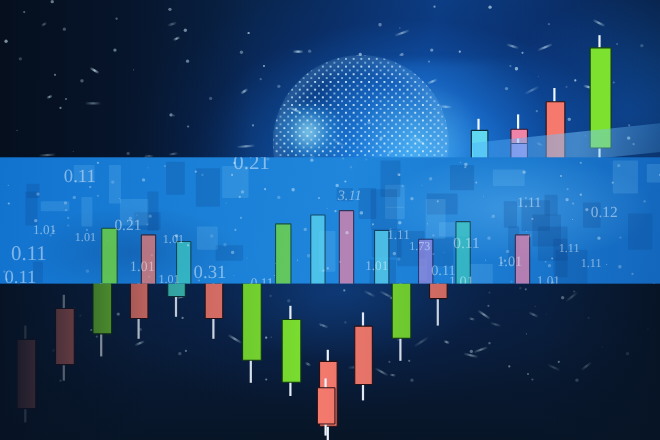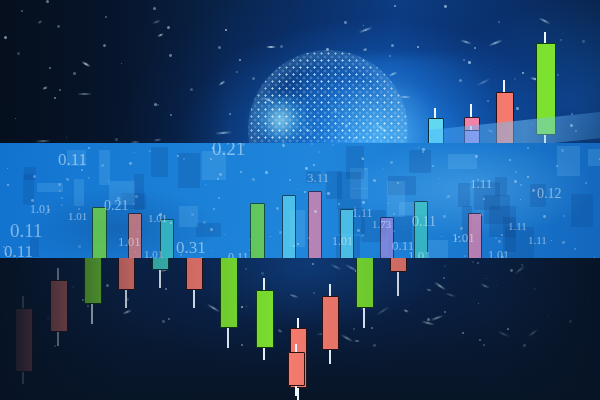--- a/index.html
+++ b/index.html
@@ -389,21 +389,21 @@
         <div class="candle c-teal" style="left: 414px; top: 58px; width: 12px; height: 57px;">
           <div class="body" style="top: 0px; height: 100%; opacity: 0.72;"></div>
         </div>
         <div class="candle c-pink" style="left: 468px; top: 70px; width: 12px; height: 45px;">
           <div class="body" style="top: 0px; height: 100%; opacity: 0.72;"></div>
         </div>
       </div>
     <div id="band-numbers">
         <div class="num" style="left: 58px; top: 8px; font-size: 17px;">0.11</div>
         <div class="num" style="left: 212px; top: -4px; font-size: 19px;">0.21</div>
-        <div class="num" style="left: 307px; top: 28px; font-size: 13px;">3.11</div>
+        <div class="num" style="left: 307px; top: 28px; font-size: 13px; font-style: italic;">3.11</div>
         <div class="num" style="left: 470px; top: 34px; font-size: 13px;">1.11</div>
         <div class="num" style="left: 537px; top: 44px; font-size: 14px;">0.12</div>
         <div class="num" style="left: 30px; top: 60px; font-size: 12px;">1.01</div>
         <div class="num" style="left: 68px; top: 68px; font-size: 11px;">1.01</div>
         <div class="num" style="left: 104px; top: 56px; font-size: 14px;">0.21</div>
         <div class="num" style="left: 148px; top: 70px; font-size: 11px;">1.01</div>
         <div class="num" style="left: 10px; top: 78px; font-size: 19px;">0.11</div>
         <div class="num" style="left: 4px; top: 100px; font-size: 17px;">0.11</div>
         <div class="num" style="left: 118px; top: 92px; font-size: 13px;">1.01</div>
         <div class="num" style="left: 176px; top: 96px; font-size: 17px;">0.31</div>

